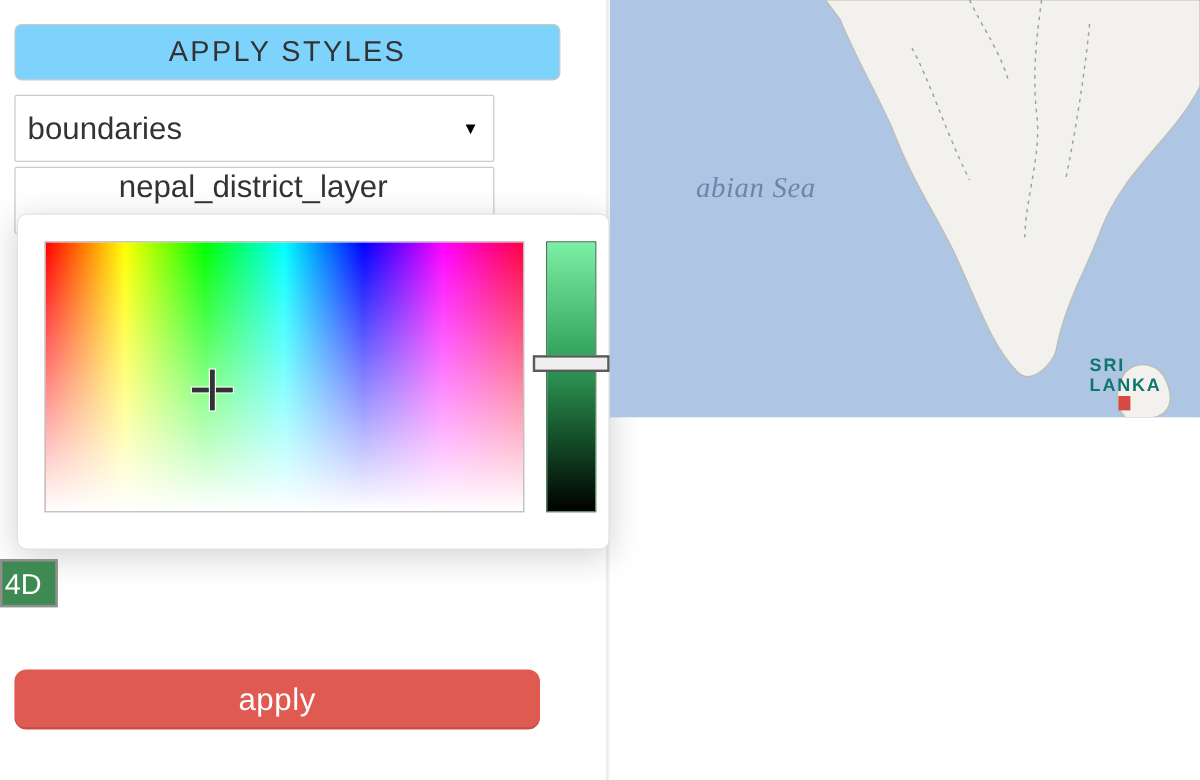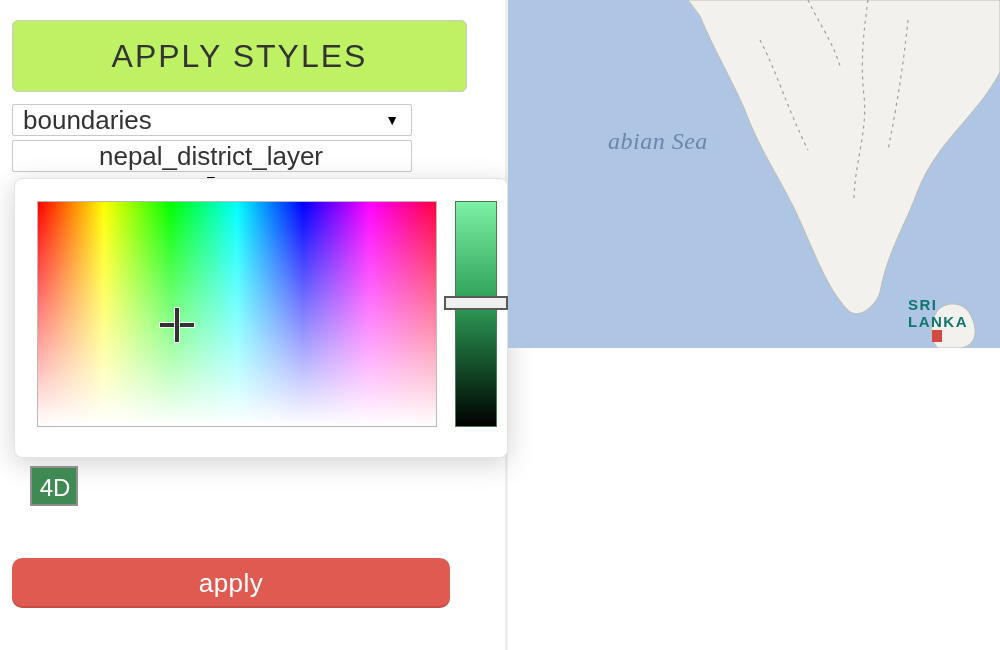--- a/index.html
+++ b/index.html
@@ -16,36 +16,36 @@
   
   .panel {
     position: absolute;
     left: 12px;
     top: 20px;
     width: 455px;
   }
 
   .title-btn {
     width: 100%;
-    height: 72px;
+    height: 47px;
     border: 1px solid #c9c9c9;
     border-radius: 6px;
-    background: #bef264;
-    font-size: 32px;
+    background: #7dd3fc;
+    font-size: 24px;
     letter-spacing: 2px;
     color: #333;
     display: flex;
     align-items: center;
     justify-content: center;
     box-sizing: border-box;
   }
 
   .select-row {
     margin-top: 12px;
-    height: 32px;
+    height: 56px;
     border: 1px solid #c9c9c9;
     border-radius: 2px;
     background: #fff;
     display: flex;
     align-items: center;
     justify-content: space-between;
     padding: 0 12px 0 10px;
     font-size: 26px;
     color: #333;
     box-sizing: border-box;
@@ -135,30 +135,30 @@
     height: 40px;
     border: 1px solid #dcdcdc;
     border-radius: 2px;
     background: #f7f7f7;
     z-index: -1;
   }
 
   
   .hex-chip {
     position: absolute;
-    left: 30px;
+    left: 0;
     top: 466px;
     width: 48px;
     height: 40px;
     background: #3f8a52;
     border: 2px solid #8f8f8f;
     color: #fff;
     font-size: 24px;
     line-height: 40px;
-    text-align: center;
+    text-align: left;
     padding-left: 2px;
     box-sizing: border-box;
     font-family: Arial, sans-serif;
     overflow: hidden;
   }
 
   
   .apply-btn {
     position: absolute;
     left: 12px;
@@ -272,18 +272,18 @@
              M 400 20 C 396 60 390 100 380 150
              M 252 40 C 268 70 280 110 300 150"></path>
 
     <path fill="#f2f1ed" stroke="#bdbdb4" stroke-width="1" d="M 430 310
              C 440 300 458 302 464 318
              C 470 332 468 346 452 348
              L 430 348
              C 422 340 420 324 430 310 Z"></path>
   </svg>
 
-  <span class="sea-label" style="left:72px; top:128px;margin-left:28px;">abian Sea</span>
+  <span class="sea-label" style="left:72px; top:144px;">abian Sea</span>
 
   <span class="country-label" style="left:400px; top:296px;">SRI LANKA</span>
 
   <div class="marker" style="left:424px; top:330px;"></div>
 </div>
 
 </body></html>

